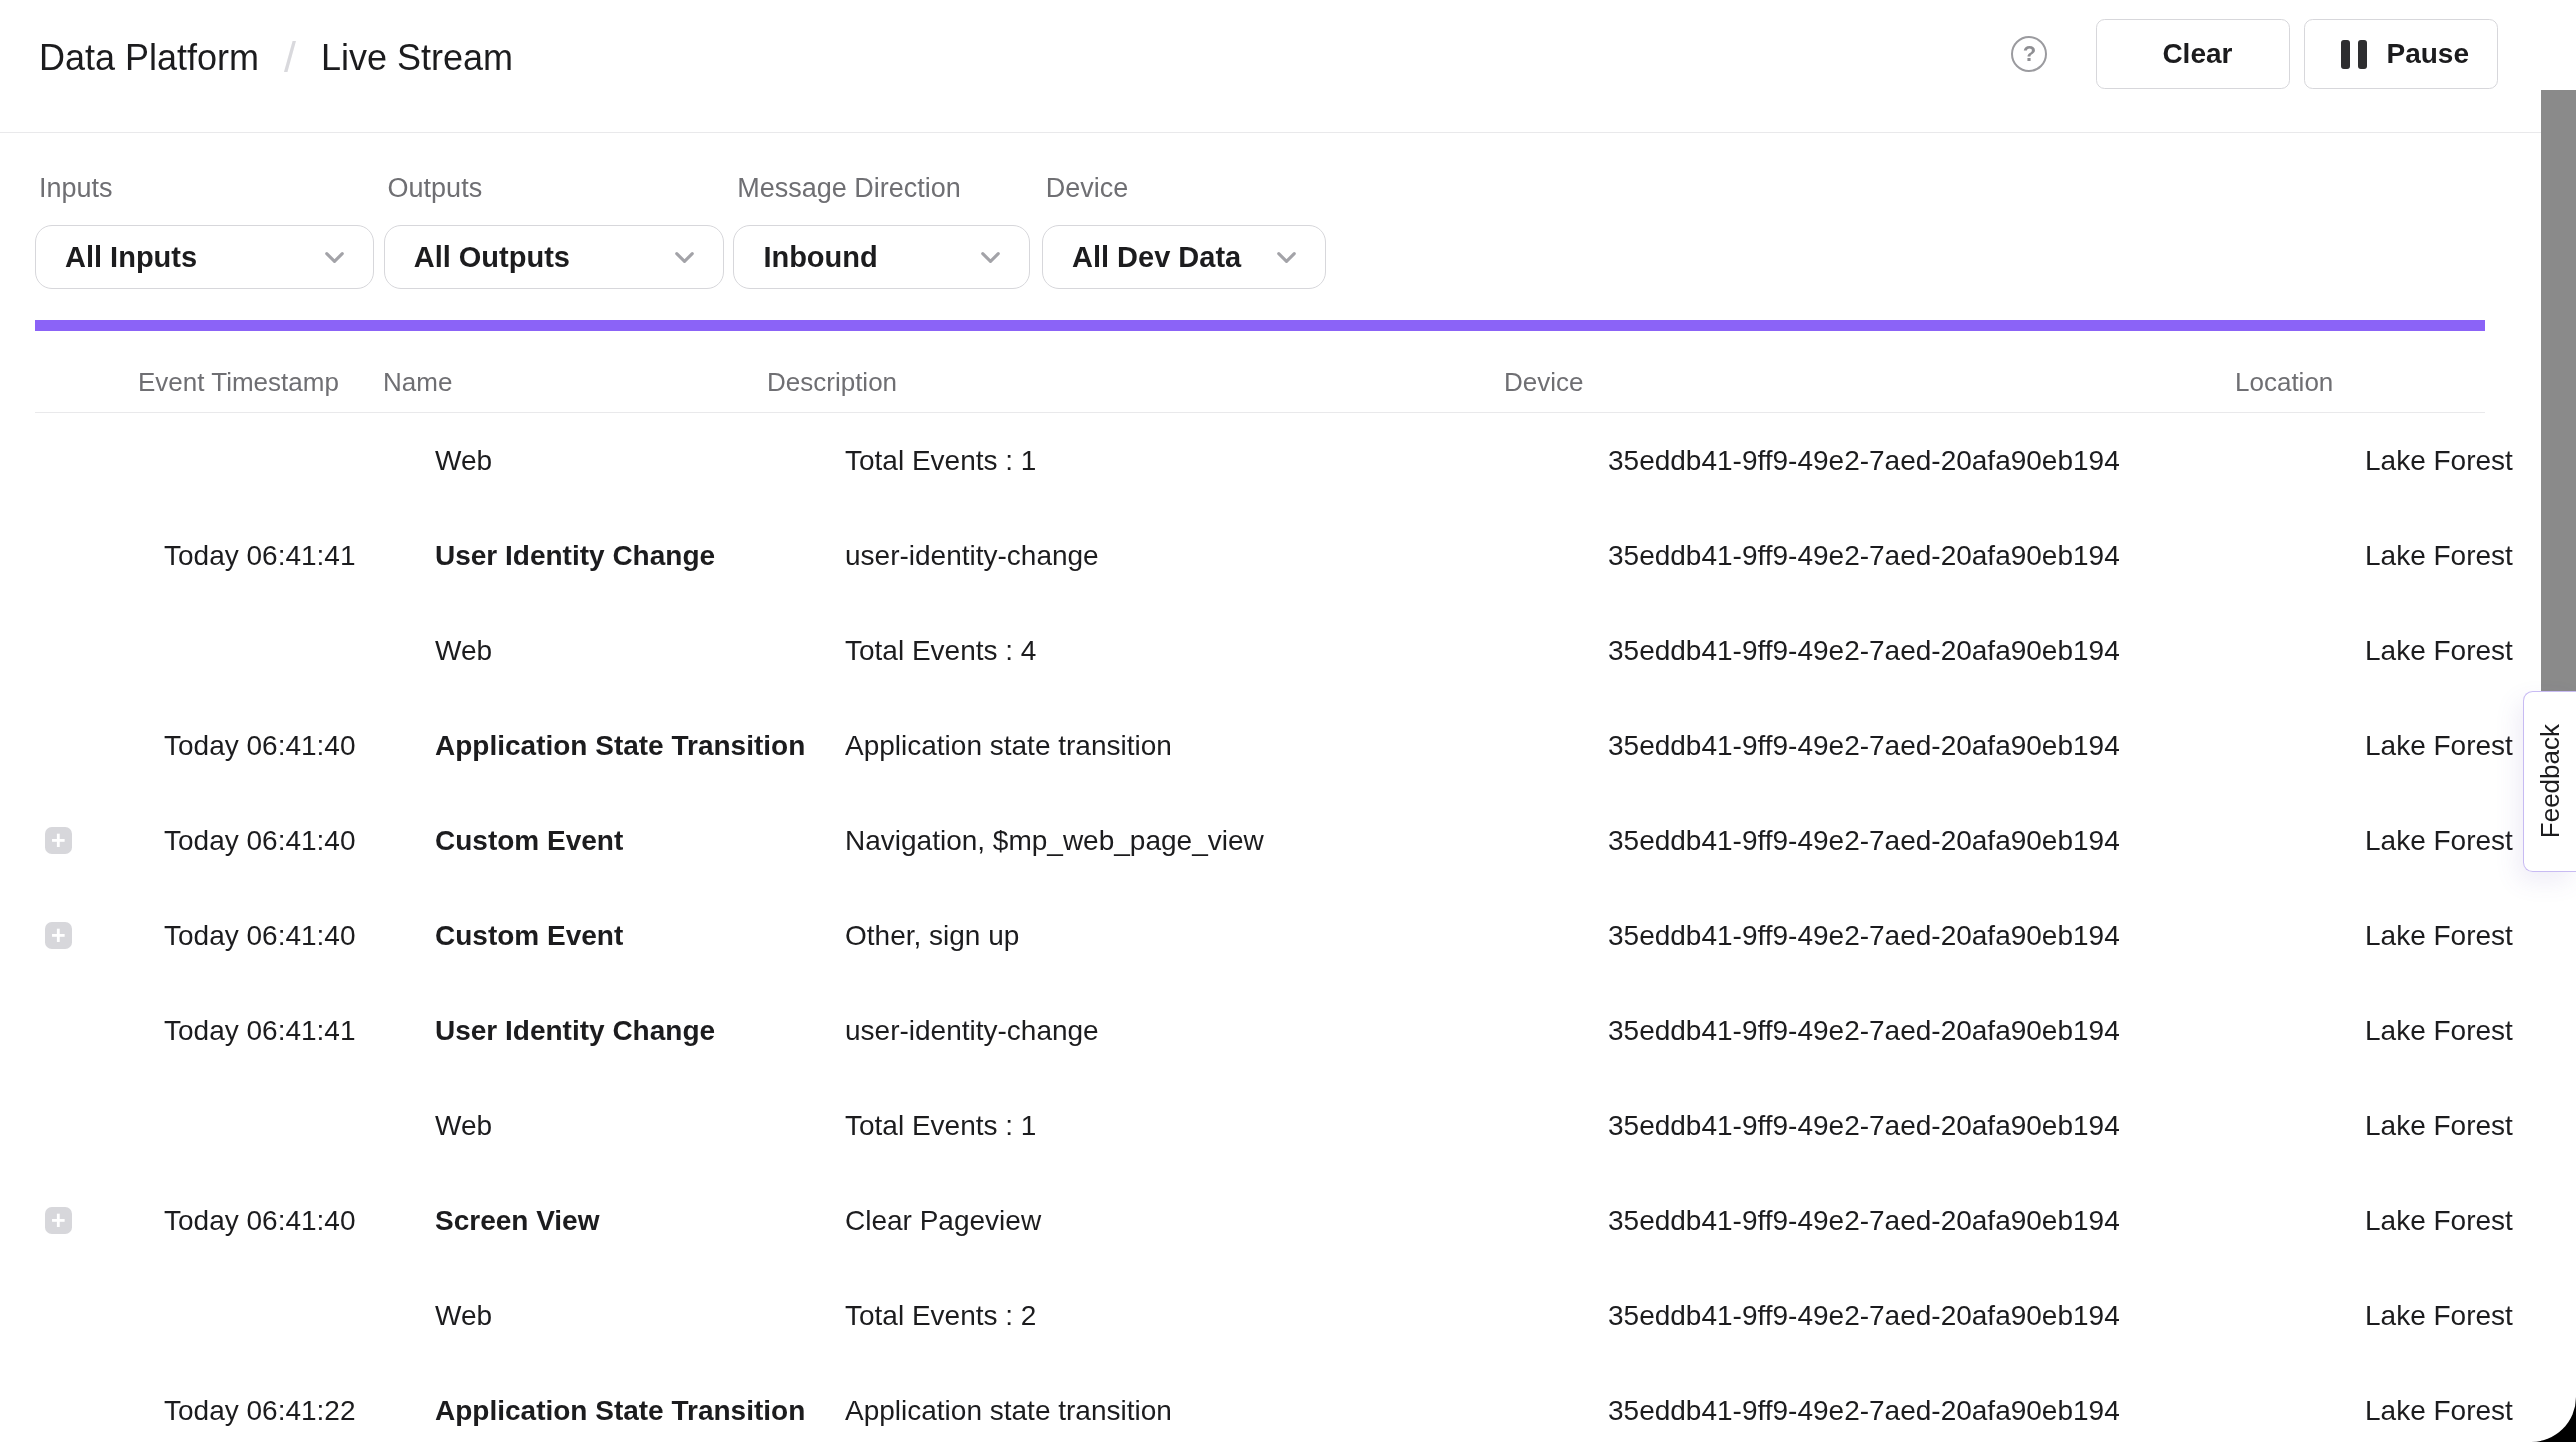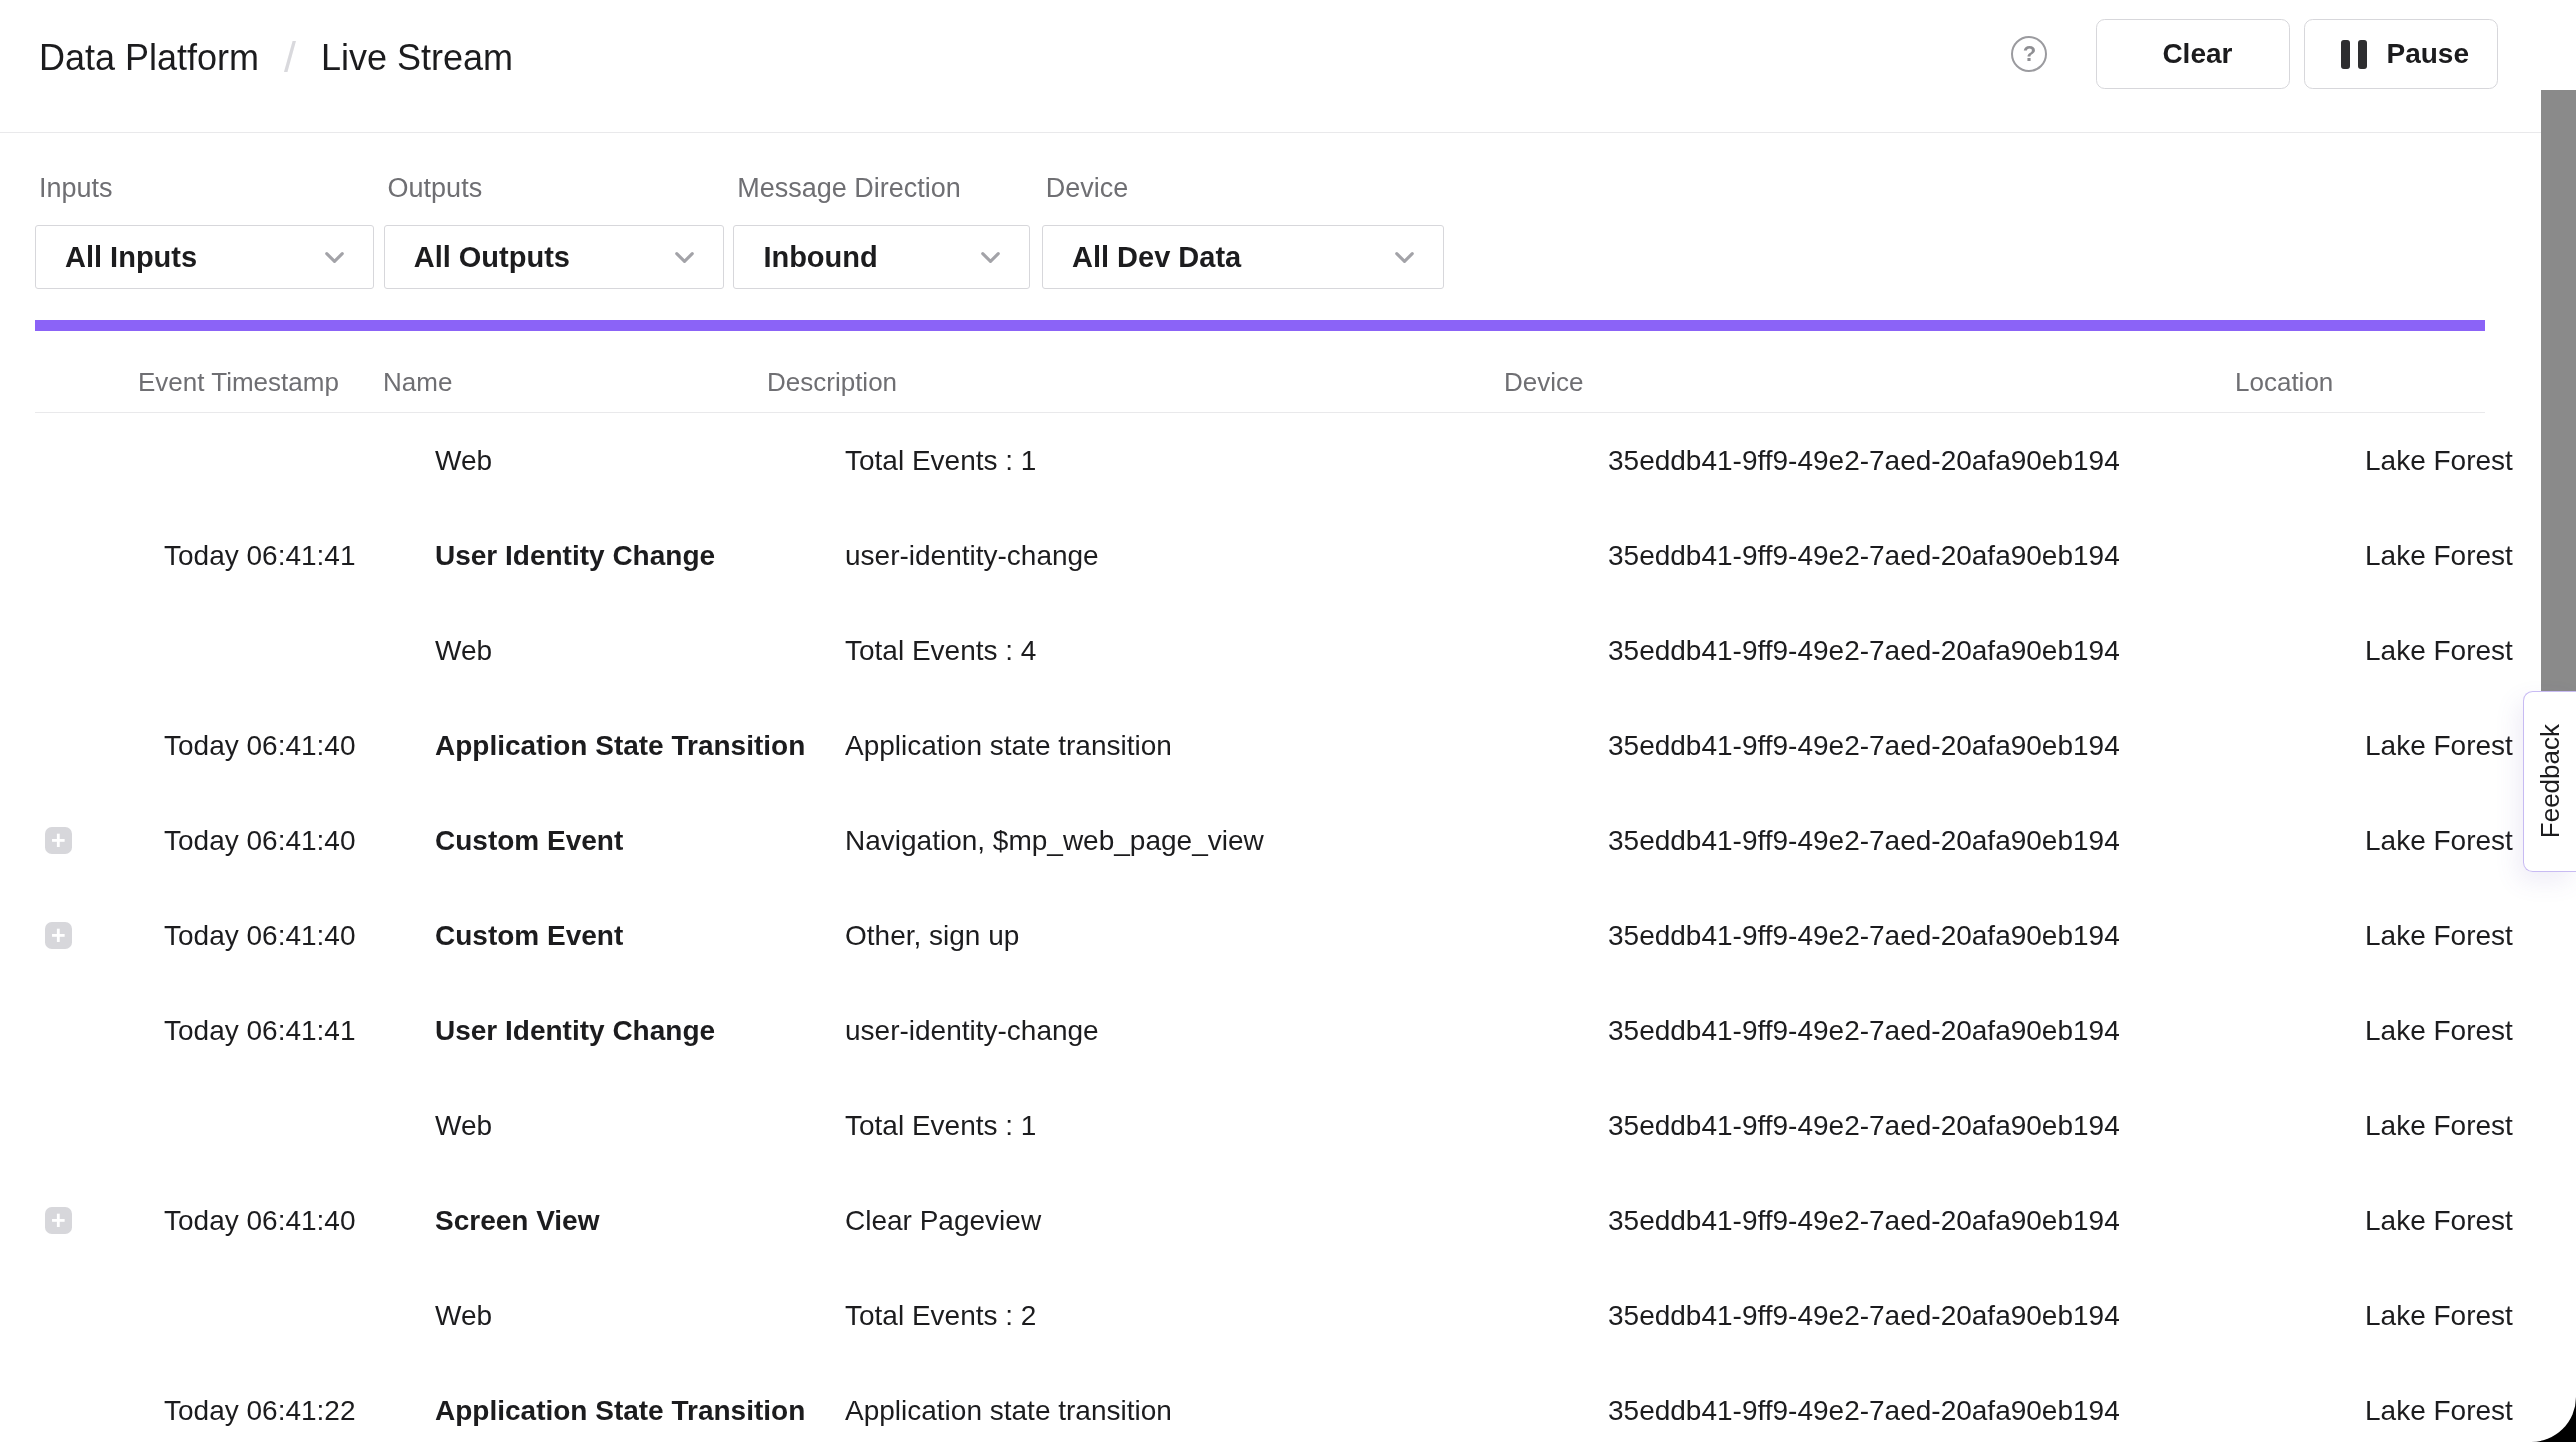--- a/index.html
+++ b/index.html
@@ -30,23 +30,23 @@
     font-family:inherit;padding-left:8px;}
   .btn + .btn{margin-left:13.6px;}
   .pause-ic{display:inline-flex;gap:8.7px;margin-right:19.4px;}
   .pause-ic i{display:block;width:8.7px;height:29px;background:#2e2e30;border-radius:2.9px;}
 
   
   .filters{position:absolute;left:35px;top:173px;display:flex;}
   .filter{margin-right:9.7px;}
   .filter.f3{margin-left:1.9px;}
   .f-label{font-size:27px;color:var(--label-gray);margin-bottom:21.4px;padding-left:3.9px;}
-  .select{height:64px;border:1.9px solid var(--border-gray);border-radius:3px;background:#fff;display:flex;align-items:center;
+  .select{height:64px;border:1.9px solid var(--border-gray);border-radius:17px;background:#fff;display:flex;align-items:center;
     justify-content:space-between;padding:0 23px 0 29px;cursor:pointer;}
-  .f0 .select{width:339px;} .f1 .select{width:340px;} .f2 .select{width:297px;} .f3 .select{width:402px;}
+  .f0 .select{width:339px;} .f1 .select{width:340px;} .f2 .select{width:297px;} .f3 .select{width:284px;}
   .s-val{font-size:29px;font-weight:700;color:var(--text-dark);}
   .chev{flex:0 0 auto;}
 
   
   .accent-bar{position:absolute;left:35px;top:320px;width:2450px;height:10.7px;background:var(--accent-purple);}
 
   
   .grid{display:grid;grid-template-columns:103px 245px 384px 737px 731px 250px;}
   .thead{position:absolute;left:35px;top:331px;width:2450px;height:82px;border-bottom:1.9px solid var(--divider-gray);
     align-items:end;padding-bottom:13.6px;}

